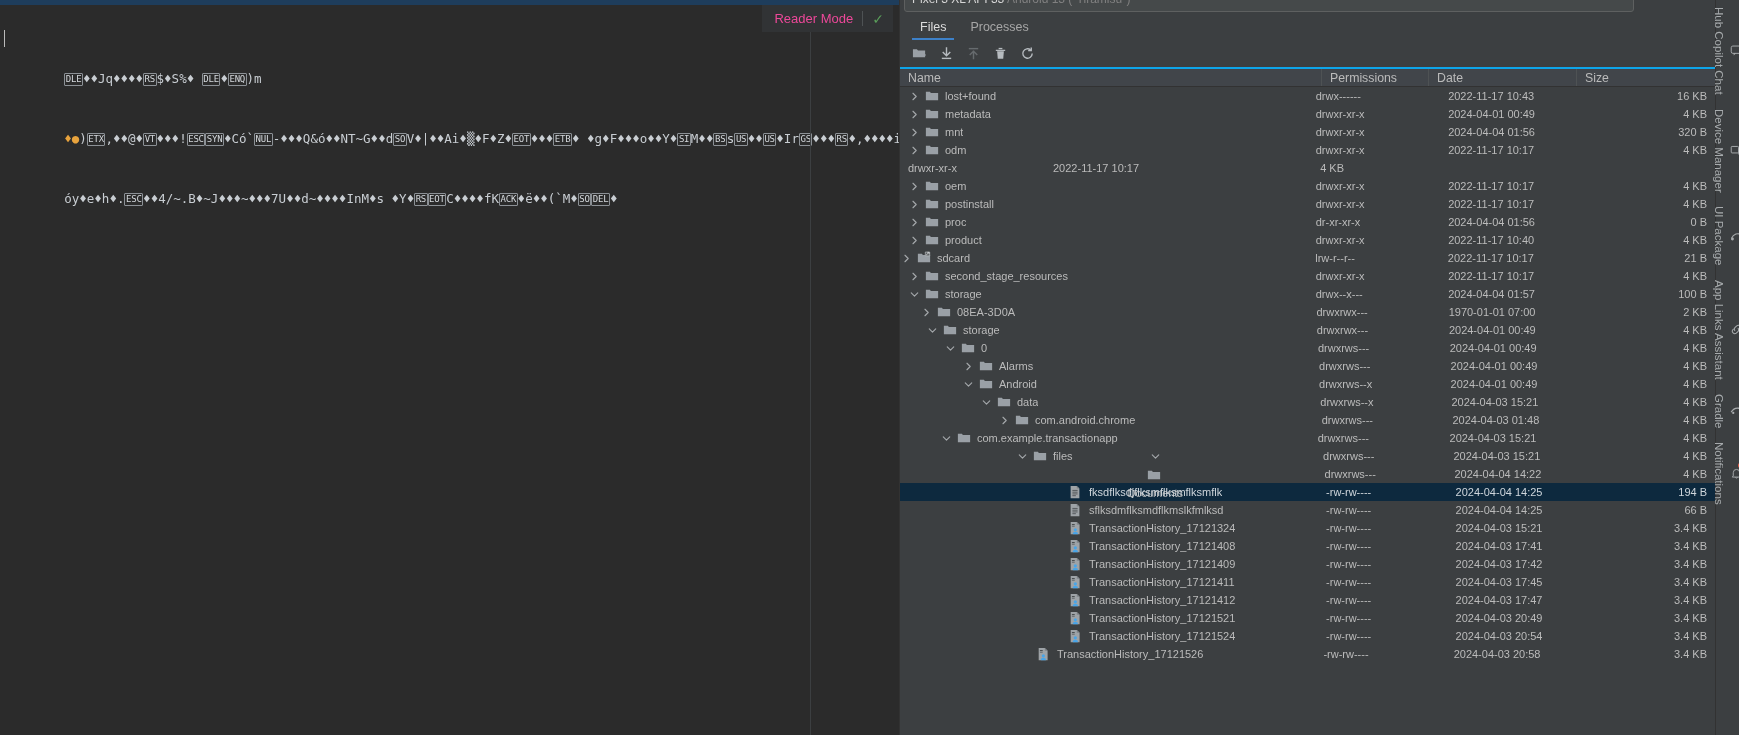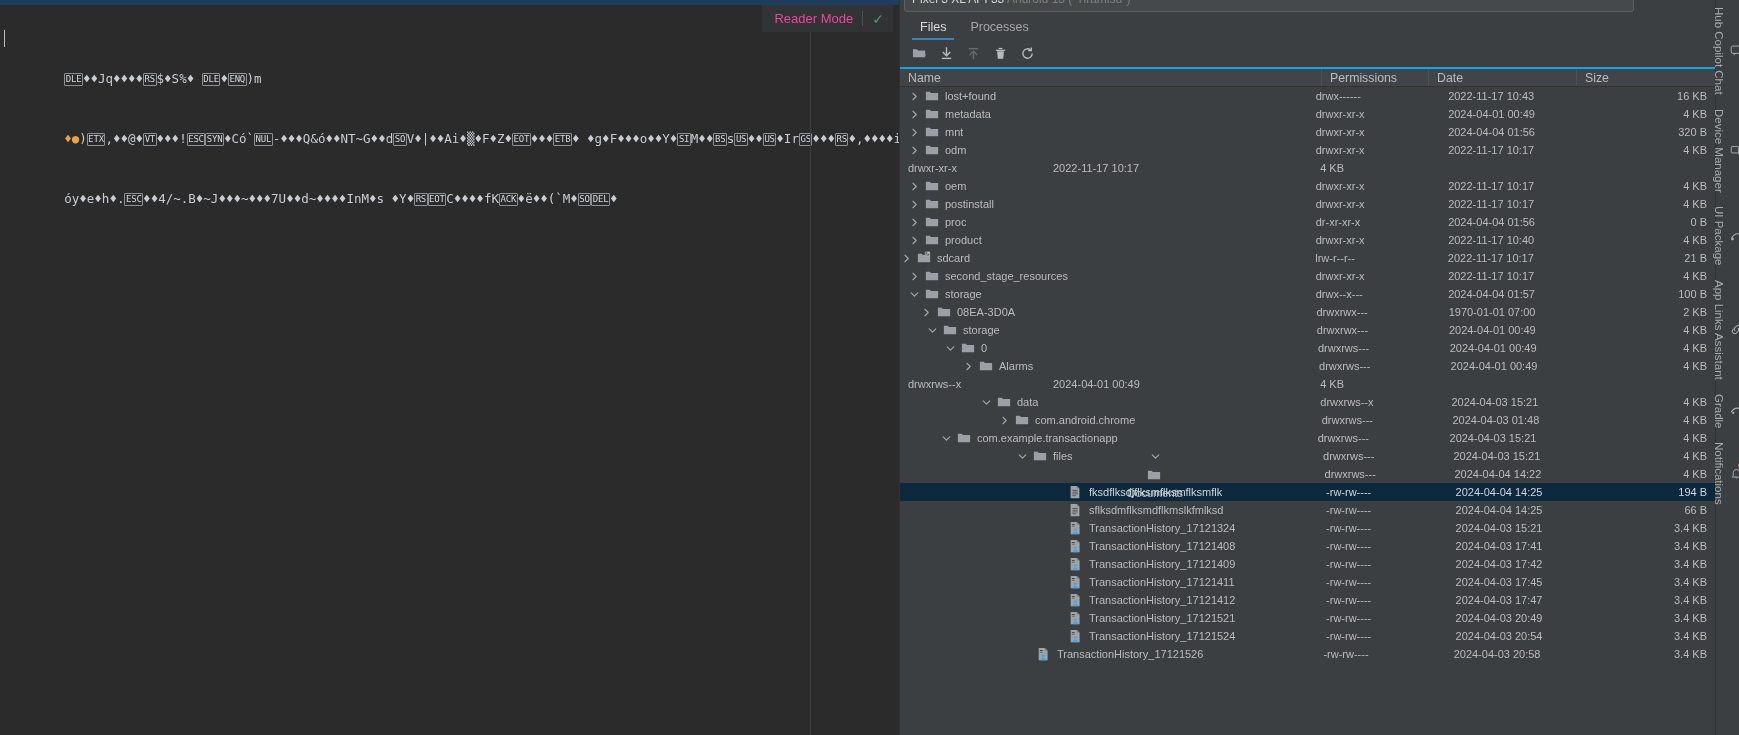--- a/index.html
+++ b/index.html
@@ -598,20 +598,33 @@
                 <path d="M1 3.2h4.6l1.1 1.4H15v8.2H1z" fill="#9aa0a6"></path>
               </svg>
             </span>
             <span class="nametext">Alarms</span>
           </div>
           <div class="cell-perm">drwxrws---</div>
           <div class="cell-date">2024-04-01 00:49</div>
           <div class="cell-size">4 KB</div>
         </div>
         <div class="row">
+          <div class="cell-name" style="padding-left: 62px;">
+            <span class="twisty">
+              <svg width="9" height="9" viewBox="0 0 10 10">
+                <path d="M1.4 3.3L5 6.9 8.6 3.3" stroke="#a4a8ab" stroke-width="1.25" fill="none" stroke-linecap="round" stroke-linejoin="round"></path>
+              </svg>
+            </span>
+            <span class="ficon">
+              <svg width="14" height="14" viewBox="0 0 16 16">
+                <path d="M1 3.2h4.6l1.1 1.4H15v8.2H1z" fill="#9aa0a6"></path>
+              </svg>
+            </span>
+            <span class="nametext">Android</span>
+          </div>
           <div class="cell-perm">drwxrws--x</div>
           <div class="cell-date">2024-04-01 00:49</div>
           <div class="cell-size">4 KB</div>
         </div>
         <div class="row">
           <div class="cell-name" style="padding-left: 80px;">
             <span class="twisty">
               <svg width="9" height="9" viewBox="0 0 10 10">
                 <path d="M1.4 3.3L5 6.9 8.6 3.3" stroke="#a4a8ab" stroke-width="1.25" fill="none" stroke-linecap="round" stroke-linejoin="round"></path>
               </svg>

